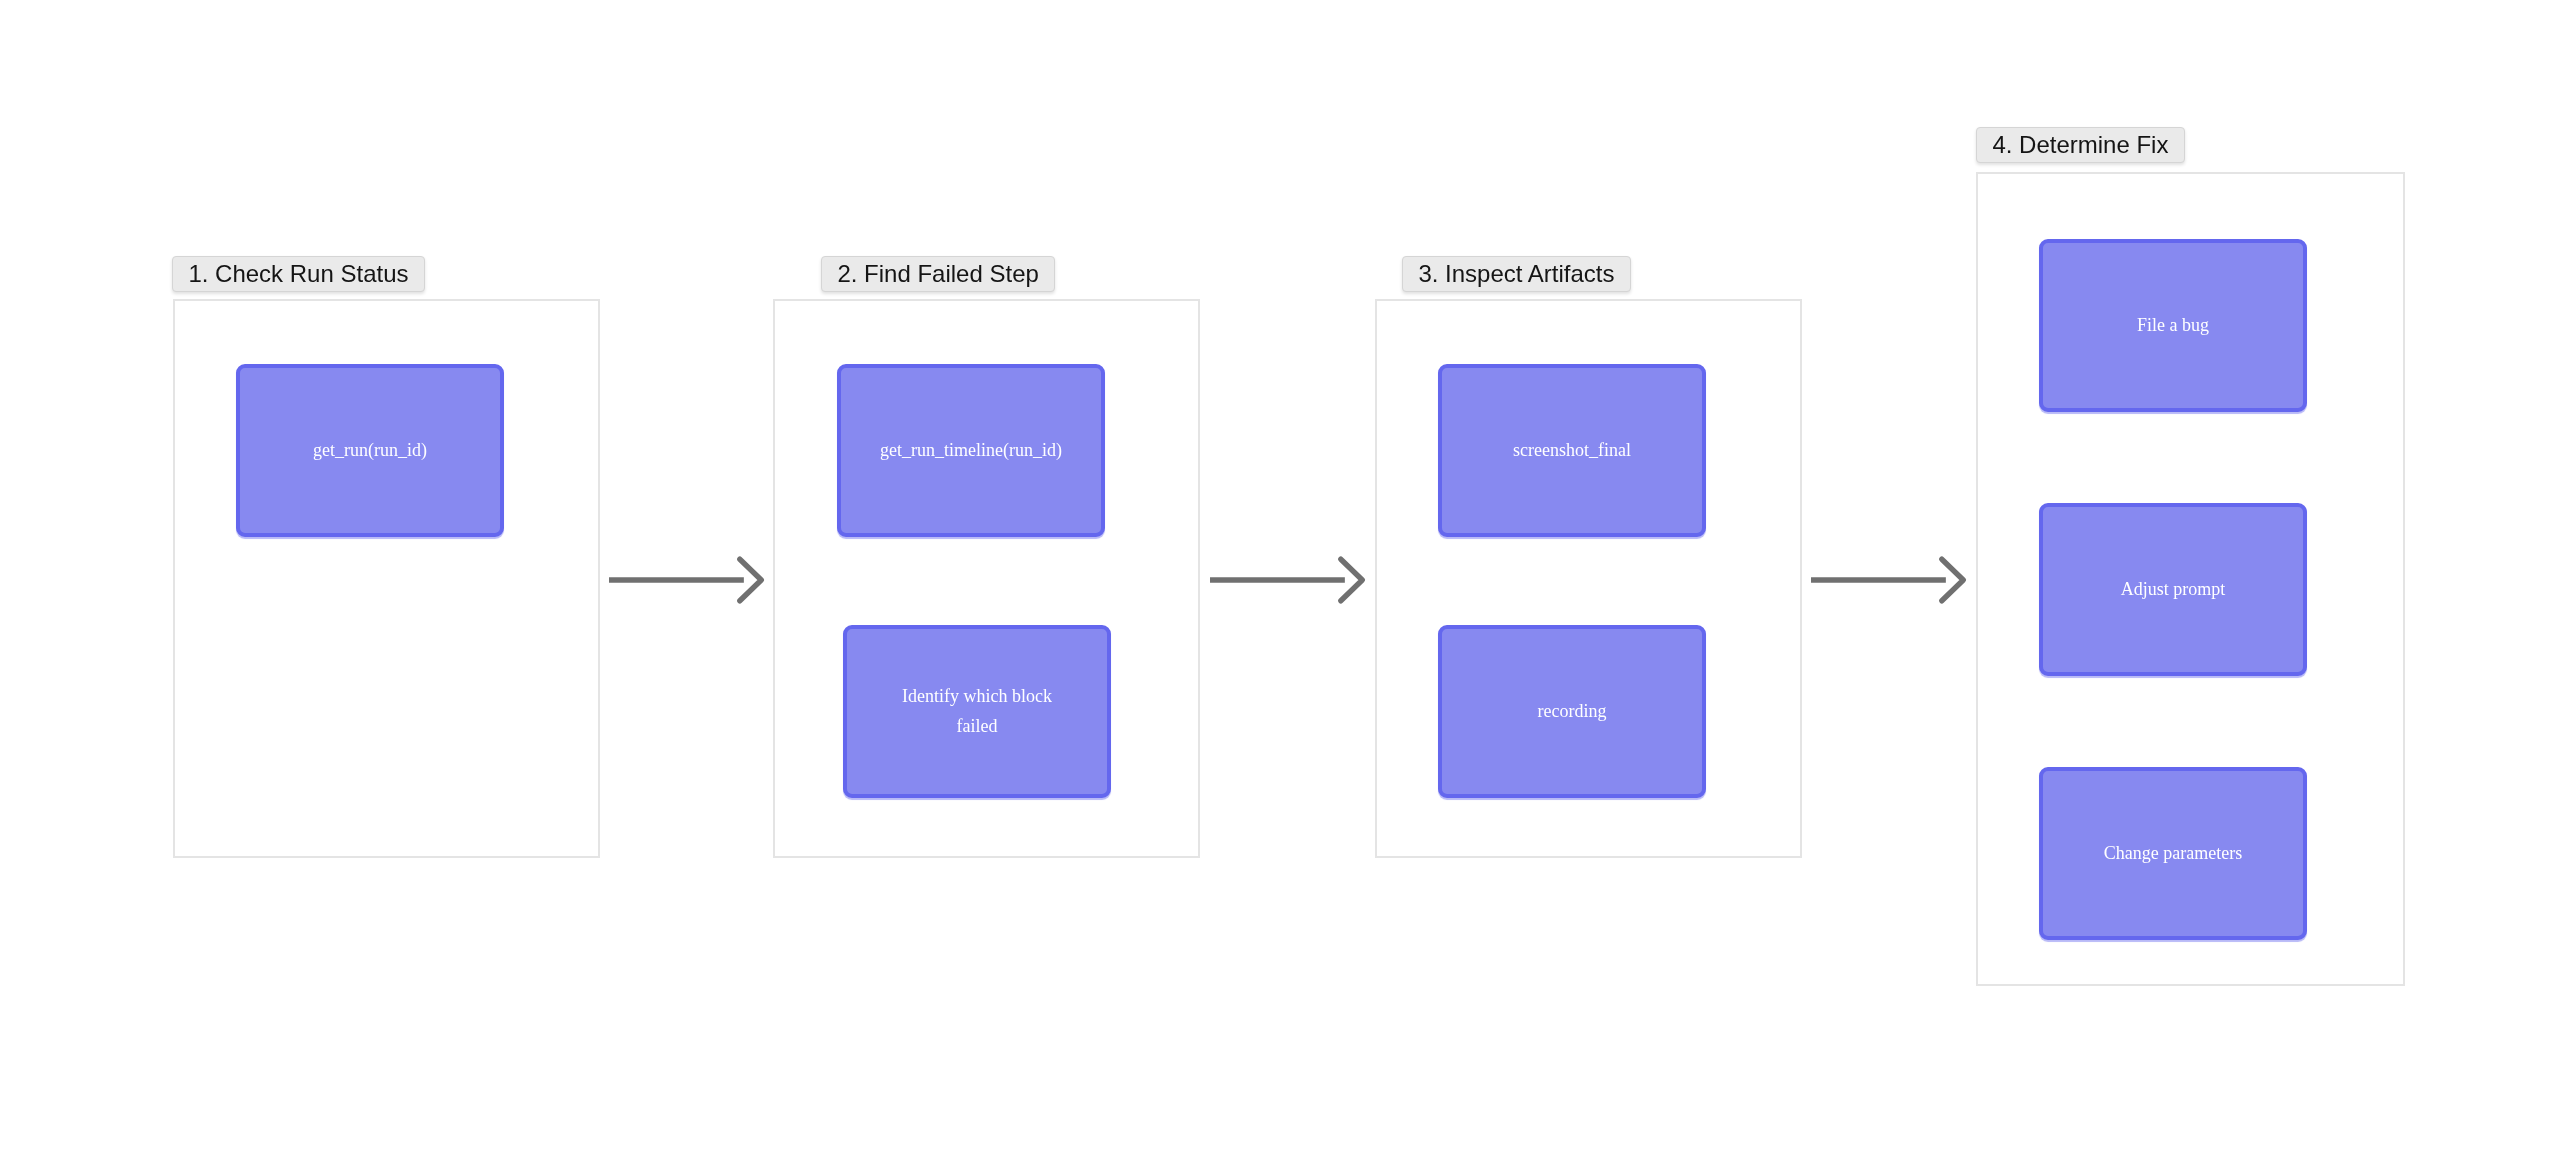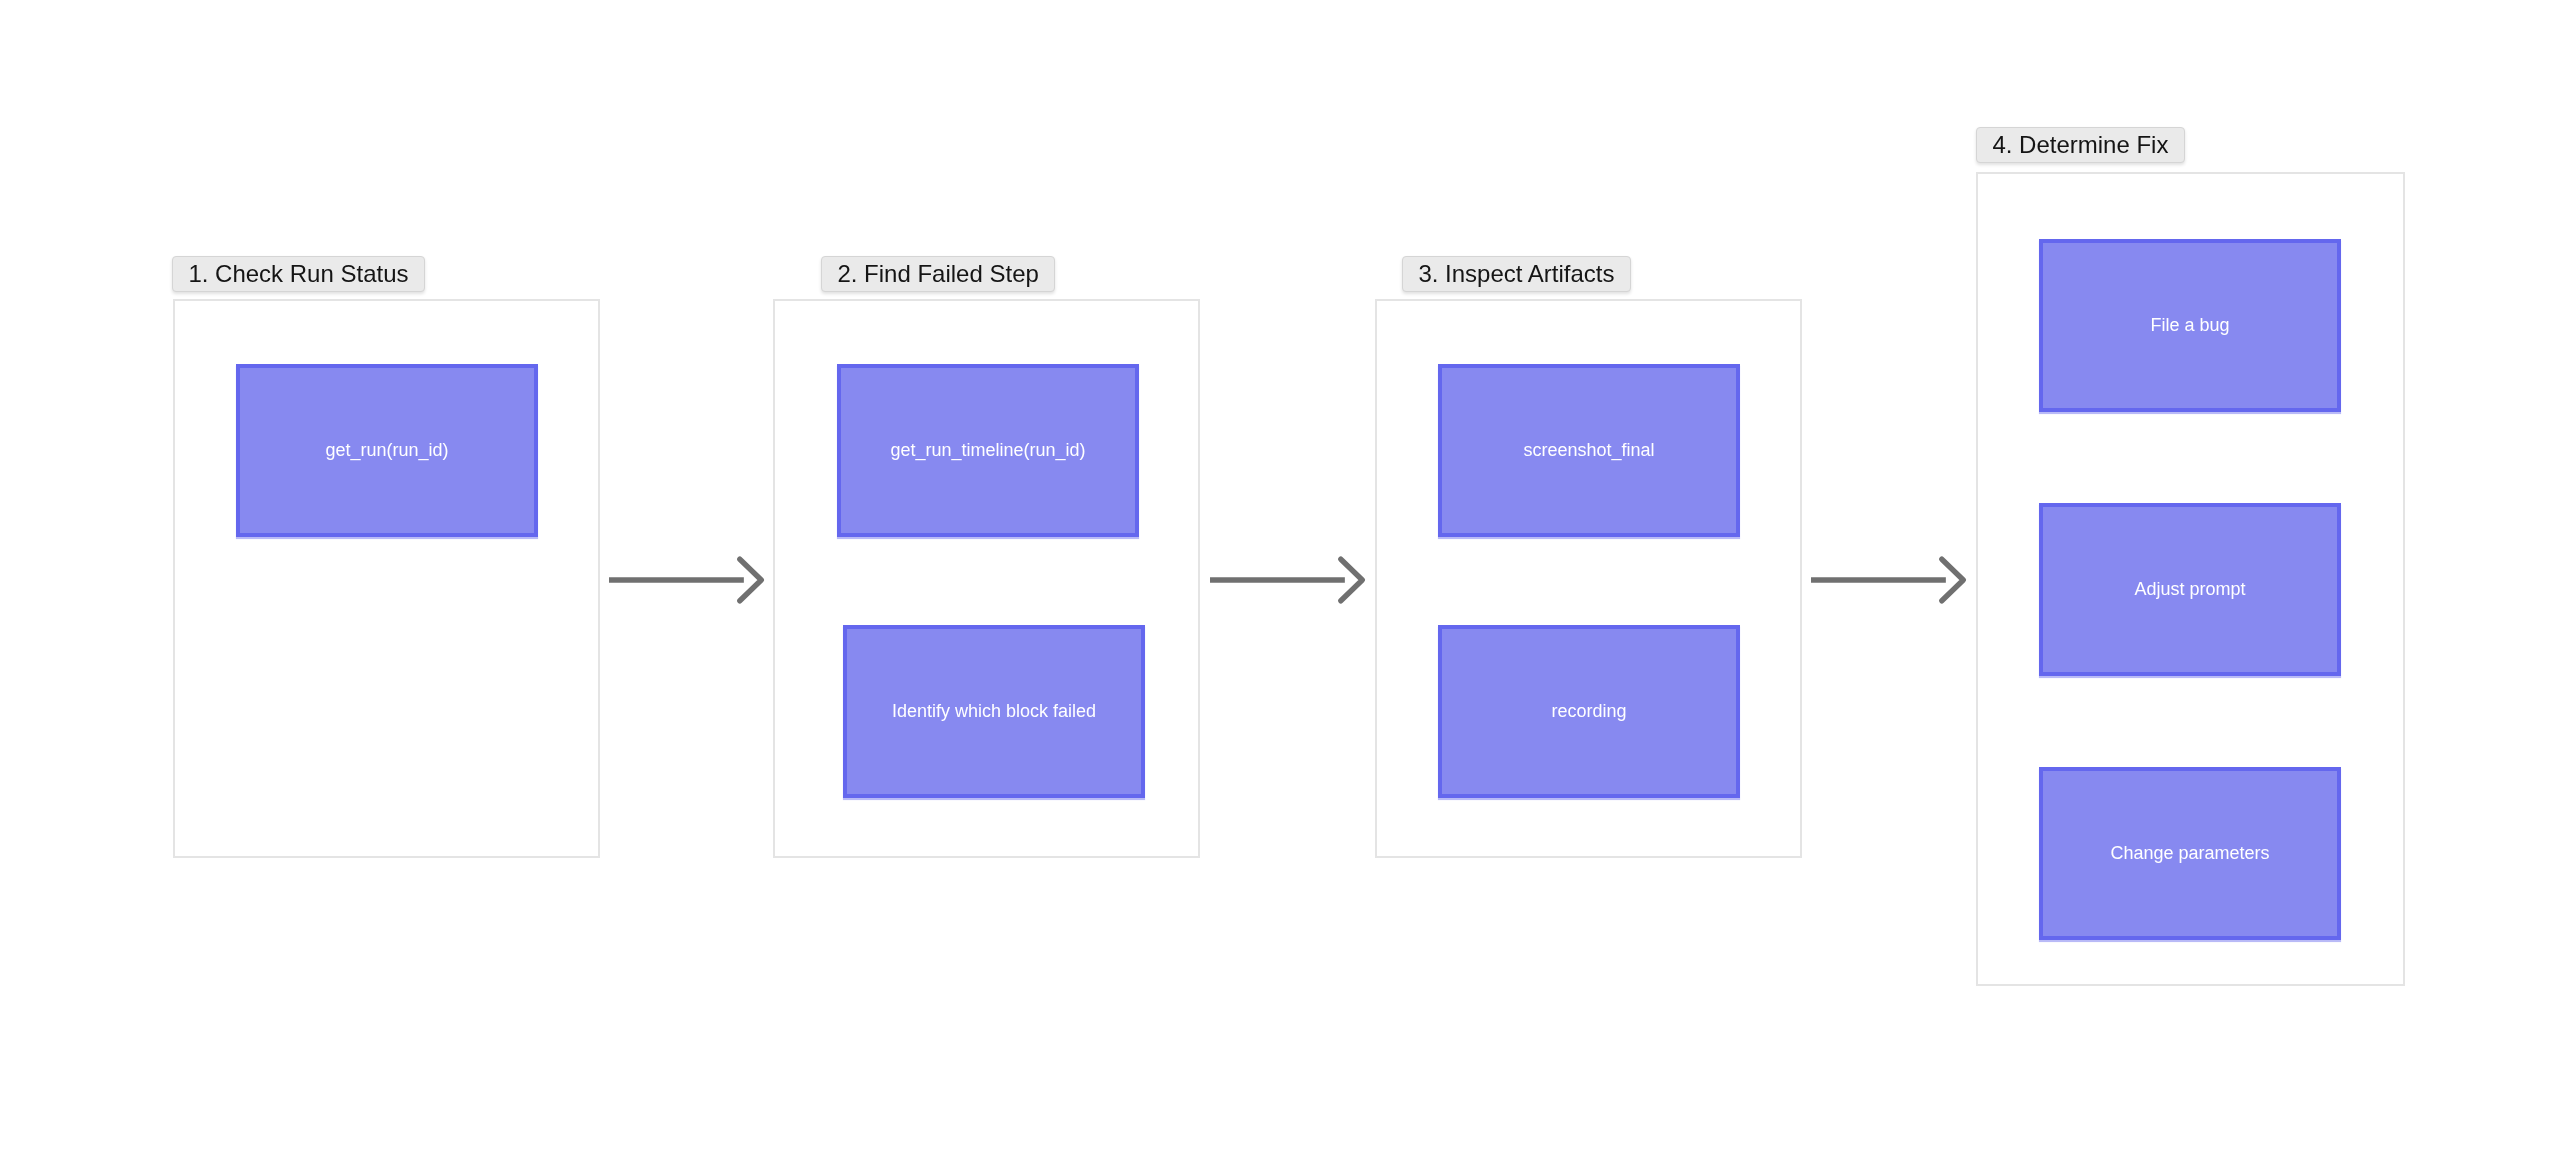--- a/index.html
+++ b/index.html
@@ -45,36 +45,37 @@
     box-shadow:0 2px 3.4px rgba(0,0,0,0.12);
     z-index:3;
   }
   .g1-pill{left:172px;top:256px;}
   .g2-pill{left:773px;top:256px;margin-left:48px;}
   .g3-pill{left:1374px;top:256px;margin-left:28px;}
   .g4-pill{left:1976px;top:127px;}
 
   .node{
     position:absolute;
-    width:302px;
+    width:268px;
     height:173px;
     background:var(--node-fill);
     border:4px solid var(--node-border);
-    border-radius:0;
+    border-radius:9px;
     color:var(--node-text);
     font-size:18px;
     line-height:1.65;
     display:flex;
     align-items:center;
     justify-content:center;
     text-align:center;
     padding:0 37px;
     box-shadow:0 2px 0.7px rgba(100,103,238,0.45);
     z-index:2;
     cursor:pointer;
+    font-family:Liberation Serif, serif;
   }
   .n-g1a{left:236px;top:364px;}
   .n-g1b{left:236px;top:625px;}
   .n-g2a{left:837px;top:364px;}
   .n-g2b{left:843px;top:625px;}
   .n-g3a{left:1438px;top:364px;}
   .n-g3b{left:1438px;top:625px;}
   .n-g4a{left:2039px;top:239px;}
   .n-g4b{left:2039px;top:503px;}
   .n-g4c{left:2039px;top:767px;}

